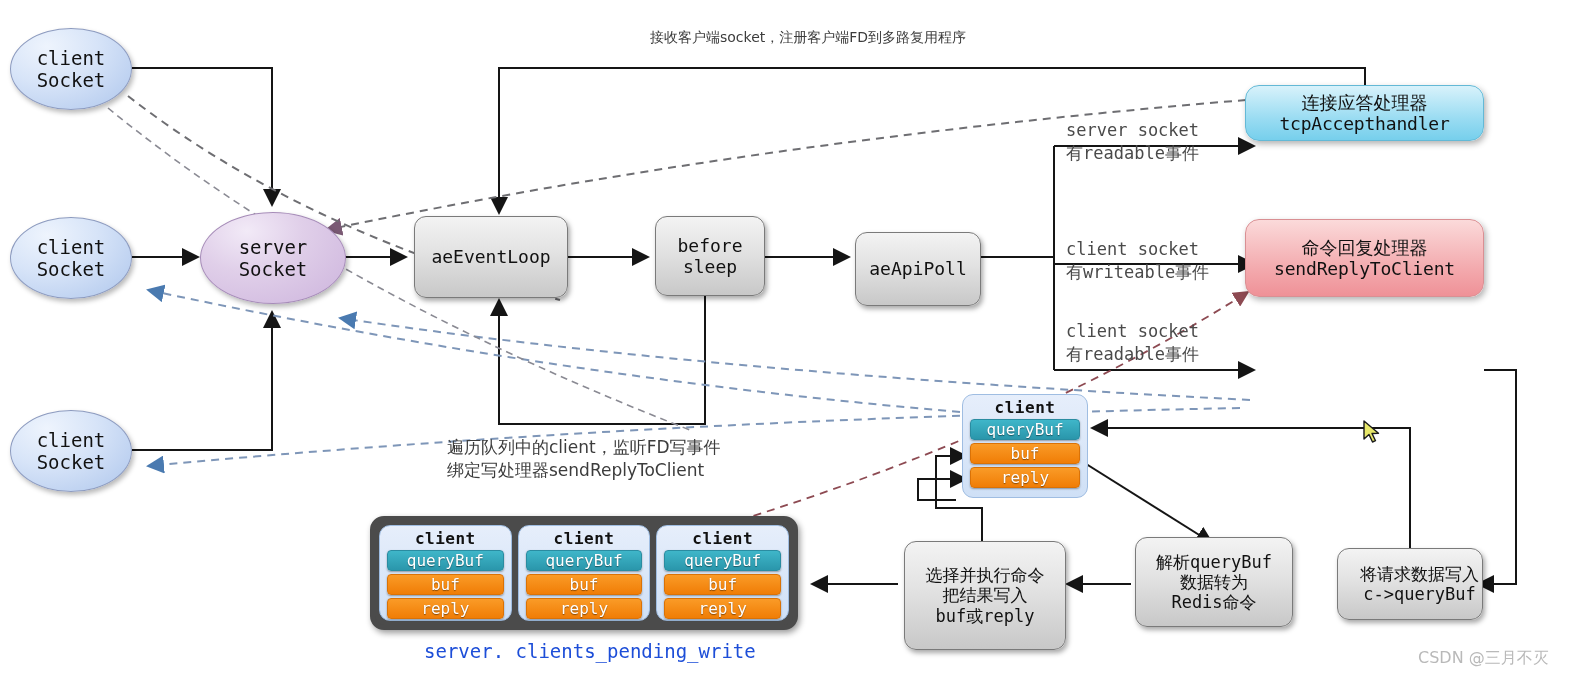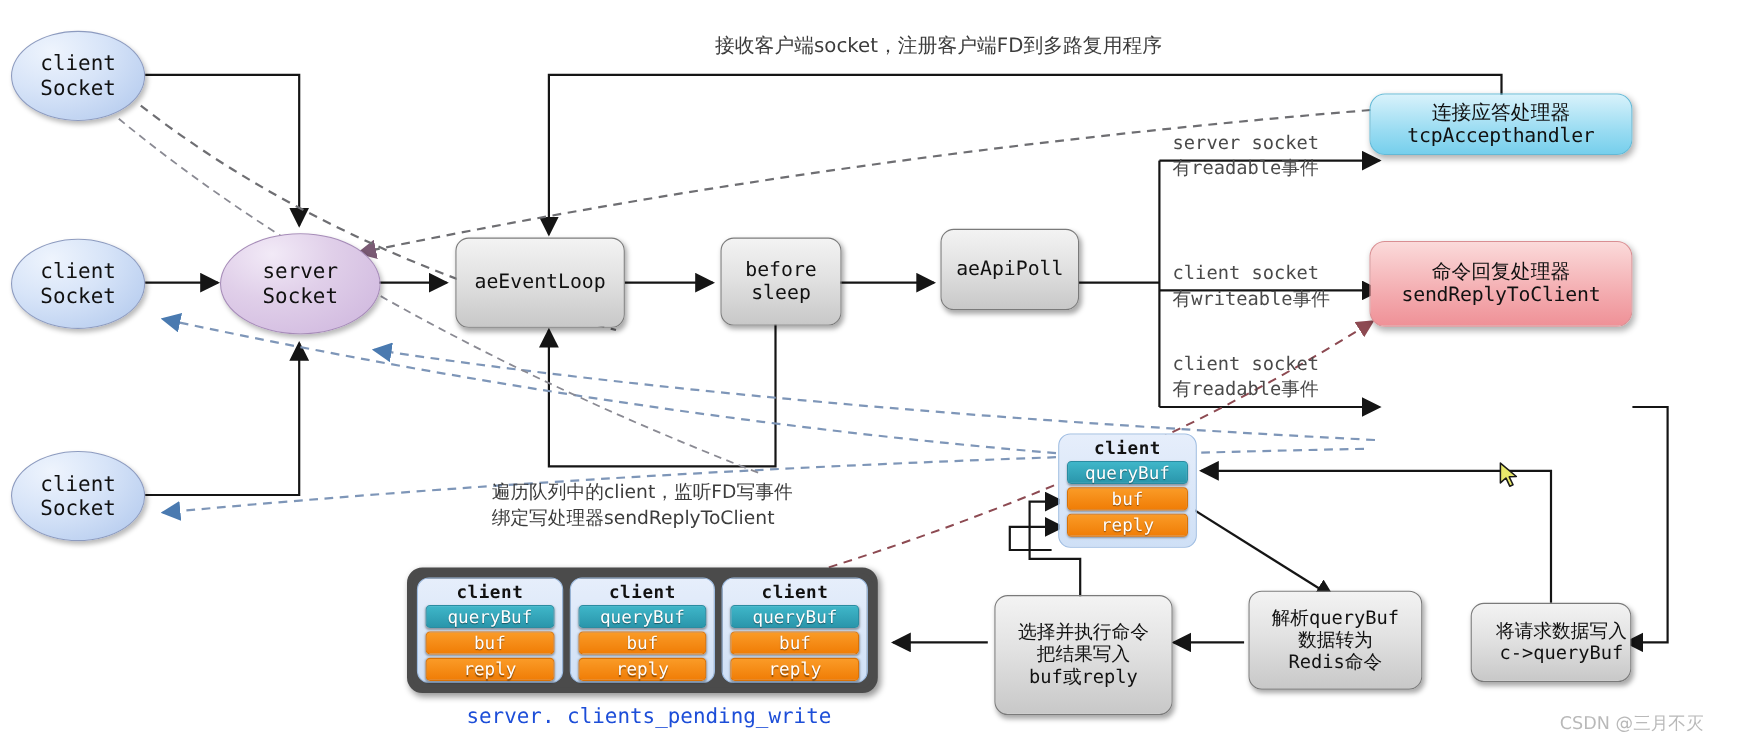--- a/index.html
+++ b/index.html
@@ -163,21 +163,21 @@
 
   <div class="node proc" style="left:414px;top:216px;width:154px;height:82px;">
     <span>aeEventLoop</span>
   </div>
 
   <div class="node proc" style="left:655px;top:216px;width:110px;height:80px;">
     <span>before</span>
     <span>sleep</span>
   </div>
 
-  <div class="node proc" style="left:855px;top:208px;width:126px;height:74px;">
+  <div class="node proc" style="left:855px;top:232px;width:126px;height:74px;">
     <span>aeApiPoll</span>
   </div>
 
   <div class="edgelabel" style="left:1066px;top:119px;">
     <div>server socket</div>
     <div>有readable事件</div>
   </div>
 
   <div class="edgelabel" style="left:1066px;top:238px;">
     <div>client socket</div>
@@ -240,21 +240,21 @@
     <span>解析queryBuf</span>
     <span>数据转为</span>
     <span>Redis命令</span>
   </div>
 
   <div class="node proc" style="left:1337px;top:548px;width:146px;height:72px;font-size:17px;padding-left:19px;">
     <span>将请求数据写入</span>
     <span>c-&gt;queryBuf</span>
   </div>
 
-  <div class="note" style="left:650px;top:29px;font-size:18px;">接收客户端socket，注册客户端FD到多路复用程序</div>
+  <div class="note" style="left:650px;top:29px;font-size:14px;">接收客户端socket，注册客户端FD到多路复用程序</div>
 
   <div class="note" style="left:447px;top:436px;">
     <div>遍历队列中的client，监听FD写事件</div>
     <div>绑定写处理器sendReplyToClient</div>
   </div>
 
   <svg class="cursor" style="left:1362px;top:420px;" viewBox="0 0 20 24">
     <path d="M2,1 L2,19 L7,14.5 L10.5,22 L13.5,20.7 L10,13.5 L16.5,13.2 Z" fill="#e8e86a" stroke="#1a1a1a" stroke-width="1.4" stroke-linejoin="round"></path>
   </svg>
 

